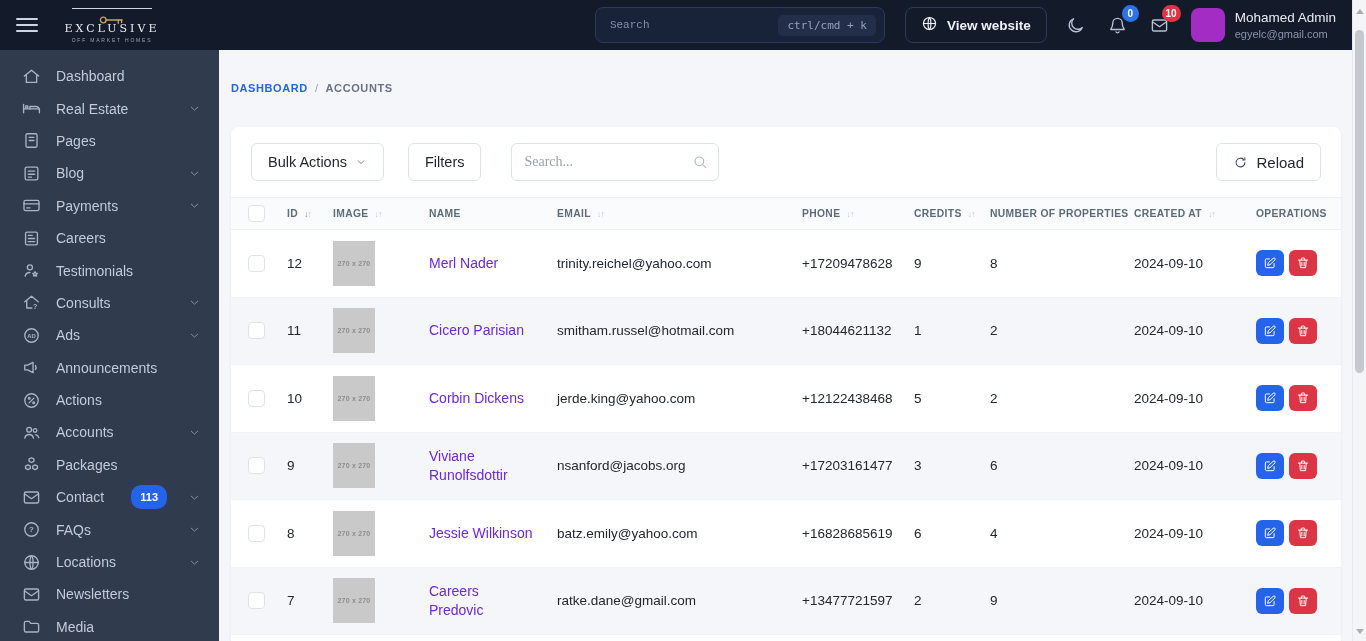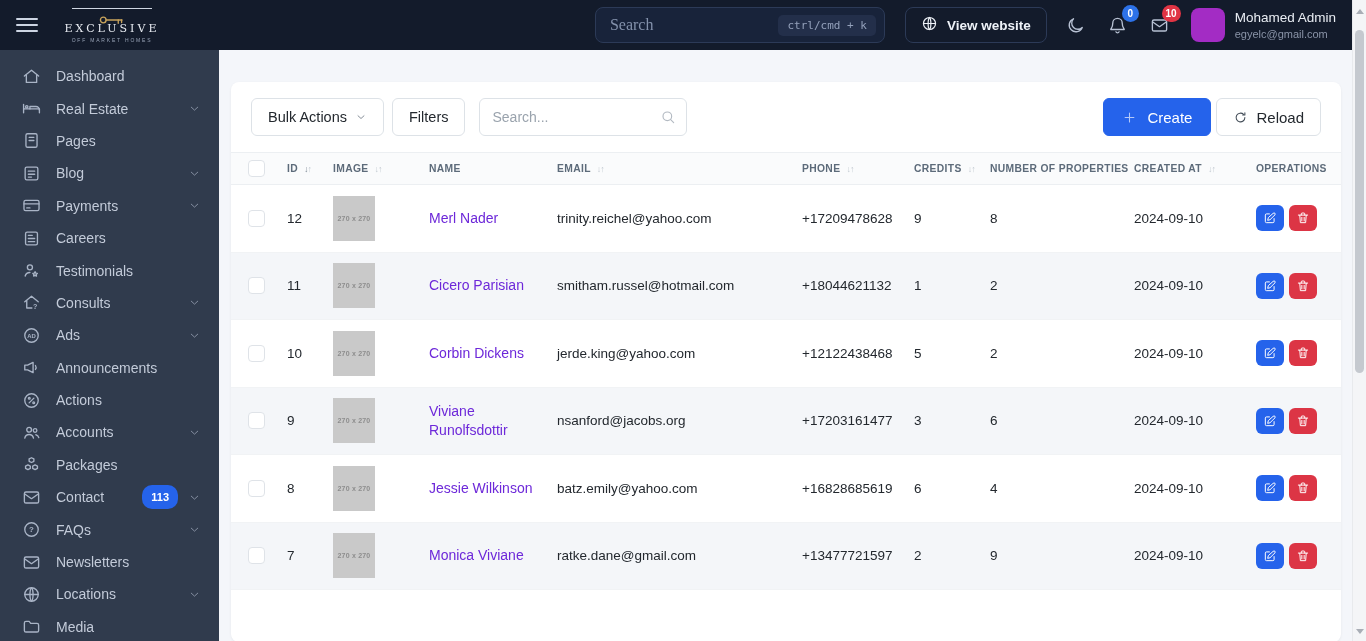--- a/index.html
+++ b/index.html
@@ -12,21 +12,21 @@
           display:flex;align-items:center;z-index:10;padding:0 30px 0 16px}
   .hamb{width:22px;display:flex;flex-direction:column;gap:4px;background:none;border:none;cursor:pointer;padding:0}
   .hamb span{height:2px;background:#cdd5e3;border-radius:1px;display:block}
   .brand{margin-left:24px;display:flex;flex-direction:column;align-items:center;width:100px;cursor:pointer}
   .brand-line{width:80px;height:1px;background:#cfd6e2;margin-bottom:2px}
   .brand-key{height:10px;color:#c9a45c}
   .brand-name{font-family:"DejaVu Serif",serif;font-size:11px;letter-spacing:3px;color:#e9edf3;margin-top:1px;white-space:nowrap}
   .brand-tag{font-size:5px;letter-spacing:1.8px;color:#98a3b6;margin-top:2px;white-space:nowrap}
   .gs{display:flex;align-items:center;width:290px;height:36px;border:1px solid #2c3a57;border-radius:8px;
       background:#18233a;padding:0 8px 0 12px;margin-left:auto}
-  .gs input{flex:1;background:transparent;border:none;outline:none;color:#dbe2ee;font-size:16px;font-family:Liberation Serif, serif;min-width:0}
+  .gs input{flex:1;background:transparent;border:none;outline:none;color:#dbe2ee;font-size:11px;font-family:Liberation Mono, monospace;min-width:0}
   .gs input::placeholder{color:#8391ab}
   .gs kbd{font-family:"DejaVu Sans Mono",monospace;font-size:11px;color:#94a1bb;background:#232f4a;
           border-radius:5px;padding:4px 9px;white-space:nowrap}
   .vw-btn{display:flex;align-items:center;gap:9px;height:36px;padding:0 15px;margin-left:20px;
           border:1px solid #2c3a57;border-radius:8px;background:transparent;color:#eef2f8;
           font-size:13.5px;font-weight:700;font-family:inherit;cursor:pointer;white-space:nowrap}
   .vw-btn svg{width:17px;height:17px}
   .tb-iconbtn{position:relative;background:none;border:none;color:#b7c1d3;cursor:pointer;padding:4px;margin-left:15px}
   .tb-iconbtn svg{width:19px;height:19px;display:block}
   .badge{position:absolute;top:-7px;right:-8px;min-width:17px;height:17px;border-radius:9px;color:#fff;
@@ -38,41 +38,41 @@
   .user-name{font-size:13.5px;color:#e9edf3;line-height:1.25}
   .user-email{font-size:11px;color:#8a94a8;margin-top:1px}
 
   
   .sidebar{position:fixed;top:50px;left:0;width:219px;height:591px;background:#303b4d;overflow:hidden;z-index:5}
   .sb-menu{list-style:none;margin:10px 0 0;padding:0}
   .sb-item{display:flex;align-items:center;height:32.4px;padding:0 18px 0 22px;color:#c3cbd9;font-size:14px;cursor:pointer}
   .sb-icon{width:19px;height:19px;margin-right:15px;color:#a9b4c6;flex:none}
   .sb-icon svg{width:19px;height:19px;display:block}
   .sb-label{flex:1;white-space:nowrap}
-  .sb-badge{background:#2563eb;color:#fff;font-size:11px;font-weight:700;border-radius:10px;padding:6px 9px;margin-right:10px}
+  .sb-badge{background:#2563eb;color:#fff;font-size:11px;font-weight:700;border-radius:10px;padding:6px 9px;margin-right:21px}
   .sb-chev{width:13px;height:13px;color:#8b95a8;flex:none}
   .sb-chev svg{width:13px;height:13px;display:block}
 
   
   .main{position:absolute;top:50px;left:219px;width:1133px;padding:32px 11px 0 12px}
   .breadcrumb{font-size:11px;font-weight:700;letter-spacing:.6px;margin-bottom:33px}
   .breadcrumb a{color:#2563eb;text-decoration:none;cursor:pointer}
   .breadcrumb .sep{color:#9aa3af;margin:0 7px;font-weight:400}
   .breadcrumb .current{color:#6b7280}
   .card{background:#fff;border-radius:8px;box-shadow:0 1px 3px rgba(16,24,40,.06);min-height:560px;overflow:hidden}
 
-  .toolbar{display:flex;align-items:flex-end;padding:16px 20px;gap:8px}
+  .toolbar{display:flex;align-items:flex-end;padding:16px 20px;gap:24px}
   .btn{display:inline-flex;align-items:center;justify-content:center;height:38px;border-radius:6px;
        font-family:inherit;font-size:14.5px;cursor:pointer}
   .btn-light{background:#fff;border:1px solid #dde2e7;color:#23282e;font-weight:500;padding:0 16px;gap:8px}
   .btn-light .chev{width:12px;height:12px;color:#707a85}
   .btn-light .chev svg{width:12px;height:12px;display:block}
   .tb-search{position:relative;margin-left:6px}
   .tb-search input{width:208px;height:38px;border:1px solid #dde2e7;border-radius:6px;padding:0 36px 0 12px;
-                   font-size:14px;font-family:Liberation Sans, sans-serif;outline:none;color:#ef4444}
+                   font-size:14px;font-family:Liberation Serif, serif;outline:none;color:#ef4444}
   .tb-search input::placeholder{color:#9aa3ad}
   .tb-search .mag{position:absolute;right:11px;top:11px;width:16px;height:16px;color:#b3bac2}
   .tb-search .mag svg{width:16px;height:16px;display:block}
   .toolbar-right{margin-left:auto;display:flex;gap:5px}
   .btn-primary{background:#2563eb;border:1px solid #2563eb;color:#fff;font-weight:500;padding:0 18px;gap:10px;font-size:15px}
   .btn-primary .plus{width:15px;height:15px;opacity:.65}
   .btn-primary .plus svg{width:15px;height:15px;display:block}
   .btn-reload{font-size:15px}
   .btn-reload .rel{width:15px;height:15px;color:#444e59}
   .btn-reload .rel svg{width:15px;height:15px;display:block}
@@ -359,53 +359,56 @@
         <span class="sb-label">FAQs</span>
         <span class="sb-chev">
           <svg viewBox="0 0 24 24" fill="none" stroke="currentColor" stroke-width="1.7" stroke-linecap="round" stroke-linejoin="round">
             <path d="m6 9.5 6 5.5 6-5.5"></path>
           </svg>
         </span>
       </li>
       <li class="sb-item">
         <span class="sb-icon">
           <svg viewBox="0 0 24 24" fill="none" stroke="currentColor" stroke-width="1.7" stroke-linecap="round" stroke-linejoin="round">
-            <rect x="3" y="5" width="18" height="14" rx="2"></rect>
-            <path d="m3.5 7.5 8.5 6 8.5-6"></path>
-          </svg>
-        </span>
-        <span class="sb-label">Newsletters</span>
-      </li>
-      <li class="sb-item">
-        <span class="sb-icon">
-          <svg viewBox="0 0 24 24" fill="none" stroke="currentColor" stroke-width="1.7" stroke-linecap="round" stroke-linejoin="round">
             <circle cx="12" cy="12" r="8.5"></circle>
             <path d="M3.5 12h17"></path>
             <path d="M12 3.5c2.6 2.3 2.6 14.7 0 17-2.6-2.3-2.6-14.7 0-17z"></path>
           </svg>
         </span>
         <span class="sb-label">Locations</span>
         <span class="sb-chev">
           <svg viewBox="0 0 24 24" fill="none" stroke="currentColor" stroke-width="1.7" stroke-linecap="round" stroke-linejoin="round">
             <path d="m6 9.5 6 5.5 6-5.5"></path>
           </svg>
         </span>
       </li>
       <li class="sb-item">
         <span class="sb-icon">
           <svg viewBox="0 0 24 24" fill="none" stroke="currentColor" stroke-width="1.7" stroke-linecap="round" stroke-linejoin="round">
+            <rect x="3" y="5" width="18" height="14" rx="2"></rect>
+            <path d="m3.5 7.5 8.5 6 8.5-6"></path>
+          </svg>
+        </span>
+        <span class="sb-label">Newsletters</span>
+      </li>
+      <li class="sb-item">
+        <span class="sb-icon">
+          <svg viewBox="0 0 24 24" fill="none" stroke="currentColor" stroke-width="1.7" stroke-linecap="round" stroke-linejoin="round">
             <path d="M3 7.5A2 2 0 0 1 5 5.5h4l2 2.5h8a2 2 0 0 1 2 2V17a2 2 0 0 1-2 2H5a2 2 0 0 1-2-2z"></path>
           </svg>
         </span>
         <span class="sb-label">Media</span>
       </li>
     </ul>
 </aside>
 
 <div class="main">
+  <div class="breadcrumb">
+    <a>DASHBOARD</a><span class="sep">/</span><span class="current">ACCOUNTS</span>
+  </div>
 
   <div class="card">
     <div class="toolbar">
       <button class="btn btn-light">
         <span>Bulk Actions</span>
         <span class="chev">
             <svg viewBox="0 0 24 24" fill="none" stroke="currentColor" stroke-width="1.7" stroke-linecap="round" stroke-linejoin="round">
               <path d="m6 9.5 6 5.5 6-5.5"></path>
             </svg>
           </span>
@@ -416,28 +419,20 @@
       <div class="tb-search">
         <input type="text" placeholder="Search..." style="">
         <span class="mag">
             <svg viewBox="0 0 24 24" fill="none" stroke="currentColor" stroke-width="1.7" stroke-linecap="round" stroke-linejoin="round">
               <circle cx="11" cy="11" r="6.5"></circle>
               <path d="m16 16 4.5 4.5"></path>
             </svg>
           </span>
       </div>
       <div class="toolbar-right">
-        <button class="btn btn-primary">
-          <span class="plus">
-              <svg viewBox="0 0 24 24" fill="none" stroke="currentColor" stroke-width="1.7" stroke-linecap="round" stroke-linejoin="round">
-                <path d="M12 5v14M5 12h14"></path>
-              </svg>
-            </span>
-          <span>Create</span>
-        </button>
         <button class="btn btn-light btn-reload">
           <span class="rel">
               <svg viewBox="0 0 24 24" fill="none" stroke="currentColor" stroke-width="1.7" stroke-linecap="round" stroke-linejoin="round">
                 <path d="M19 12a7 7 0 1 1-2.05-4.95"></path>
                 <path d="M19 4.5V8h-3.5"></path>
               </svg>
             </span>
           <span>Reload</span>
         </button>
       </div>
@@ -701,21 +696,21 @@
             </td>
           </tr>
           <tr>
             <td class="col-check">
               <input type="checkbox" class="cbx" style="">
             </td>
             <td>7</td>
             <td>
               <div class="img-ph">270 x 270</div>
             </td>
-            <td><a class="name-link">Monica Viviane</a></td>
+            <td><a class="name-link">Careers Predovic</a></td>
             <td>ratke.dane@gmail.com</td>
             <td>+13477721597</td>
             <td>2</td>
             <td>9</td>
             <td>2024-09-10</td>
             <td>
               <div class="ops">
                 <button class="op edit">
                   <span>
                     <svg viewBox="0 0 24 24" fill="none" stroke="currentColor" stroke-width="1.7" stroke-linecap="round" stroke-linejoin="round">

